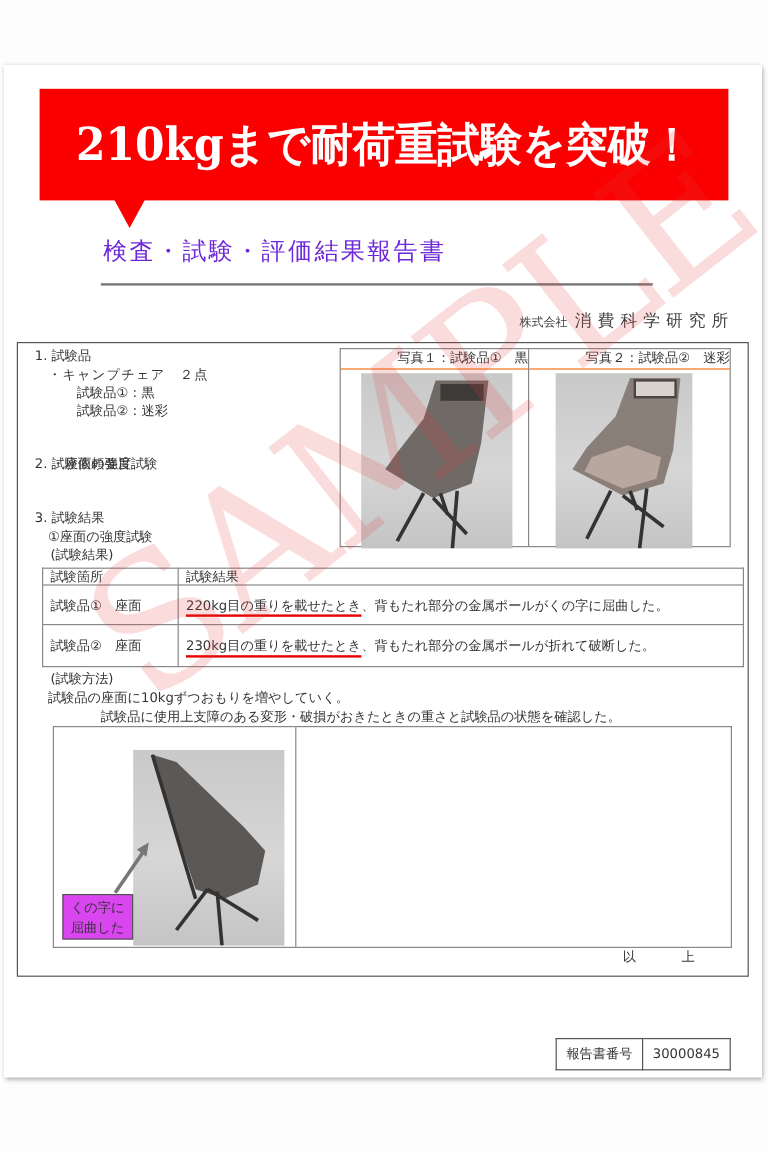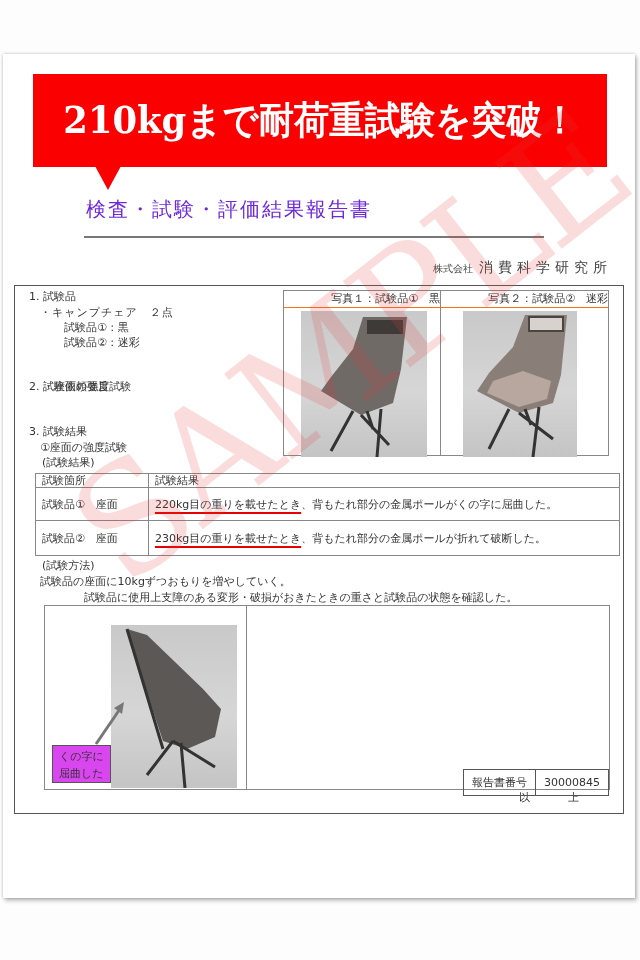--- a/index.html
+++ b/index.html
@@ -76,21 +76,21 @@
   }
   .photos-bottom .cell { position:absolute; top:0; height:100%; box-sizing:border-box; }
   .photos-bottom .b1 { left:0; width:202px; border-right:1px solid #888; }
   .photos-bottom .b2 { left:202px; width:362px; }
   .callout {
     position:absolute; left:52px; top:745px; width:59px; height:38px;
     border:1px solid #555; background:#d946ef; font-size:11px; line-height:17px; padding:2px 0 0 6px; box-sizing:border-box; color:#333;
   }
   .end-mark { position:absolute; top:790px; font-size:11px; color:#333; }
   .report-no {
-    position:absolute; left:463px; top:769px; border-collapse:collapse; font-size:11px; color:#333;
+    position:absolute; left:463px; top:865px; border-collapse:collapse; font-size:11px; color:#333;
   }
   .report-no td { border:1px solid #555; height:25px; padding:0 8px; white-space:nowrap; }
   .report-no td.v { width:56px; text-align:center; }
   
   .watermark {
     position:absolute; left:40px; top:480px; font-family:"DejaVu Serif", "Liberation Serif", serif;
     font-size:150px; font-weight:normal; color:rgba(230,60,60,0.18); letter-spacing:-4px;
     transform:rotate(-38deg); transform-origin:left top; white-space:nowrap; pointer-events:none;
   }
 </style>

